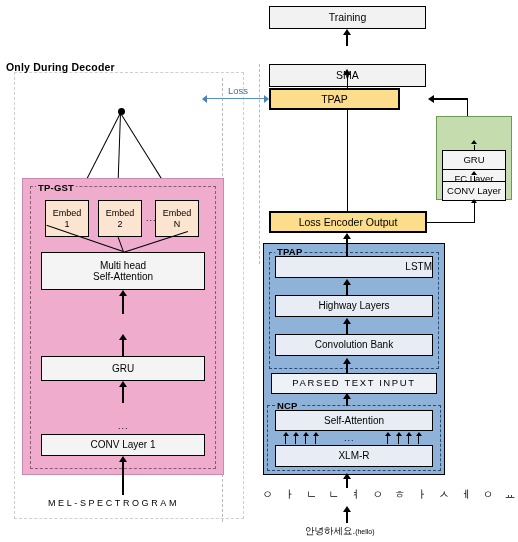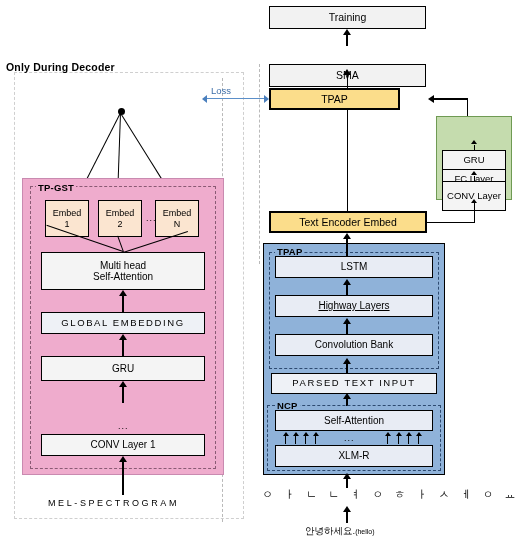--- a/index.html
+++ b/index.html
@@ -70,21 +70,21 @@
   <div class="g-outer" style="left:14px;top:72px;width:230px;height:447px;"></div>
 
   <div class="title-lbl" style="left:6px;top:61px;">Only During Decoder</div>
 
   <div class="vdash" style="left:222px;top:78px;height:444px;"></div>
   <div class="vdash" style="left:259px;top:64px;height:200px;"></div>
 
   <div class="loss-line" style="left:205px;top:98px;width:62px;"></div>
   <div class="loss-arr-l" style="left:202px;top:94.5px;"></div>
   <div class="loss-arr-r" style="left:264px;top:94.5px;"></div>
-  <div class="loss-lbl" style="left:211px;top:85px;">Loss</div>
+  <div class="loss-lbl" style="left:228px;top:85px;">Loss</div>
 
 
   <div class="dot" style="left:118px;top:108px;"></div>
 
   <div class="diag" style="left:121px;top:113px;width:120px;transform:rotate(117deg);"></div>
   <div class="diag" style="left:121px;top:113px;width:97px;transform:rotate(92deg);"></div>
   <div class="diag" style="left:121px;top:113px;width:116px;transform:rotate(58deg);"></div>
 
   <div class="grp g-pink" style="left:22px;top:178px;width:202px;height:297px;"></div>
   <div class="g-pink-dash" style="left:30px;top:186px;width:186px;height:283px;"></div>
@@ -109,23 +109,20 @@
   <div class="diag" style="left:123px;top:252px;width:68px;transform:rotate(-18deg);"></div>
 
   <div class="box b-white" style="left:41px;top:252px;width:164px;height:38px;flex-direction:column;">
     <span>Multi head</span>
     <span>Self-Attention</span>
   </div>
 
   <div class="vline" style="left:122px;top:296px;height:18px;"></div>
   <div class="arrow-up" style="left:118.5px;top:290px;"></div>
 
-  <div class="box b-lt" style="left:41px;top:312px;width:164px;height:22px;">
-    <span>GLOBAL EMBEDDING</span>
-  </div>
 
   <div class="vline" style="left:122px;top:340px;height:18px;"></div>
   <div class="arrow-up" style="left:118.5px;top:334px;"></div>
 
   <div class="box b-white" style="left:41px;top:356px;width:164px;height:25px;">
     <span>GRU</span>
   </div>
 
   <div class="vline" style="left:122px;top:387px;height:16px;"></div>
   <div class="arrow-up" style="left:118.5px;top:381px;"></div>
@@ -170,50 +167,50 @@
   </div>
   <div class="vline-thin" style="left:473.5px;top:145px;height:9px;"></div>
   <div class="arrow-up-sm" style="left:471px;top:140px;"></div>
 
   <div class="box b-green-in" style="left:442px;top:150px;width:64px;height:20px;">
     <span>GRU</span>
   </div>
   <div class="vline-thin" style="left:473.5px;top:176px;height:9px;"></div>
   <div class="arrow-up-sm" style="left:471px;top:171px;"></div>
 
-  <div class="box b-green-in" style="left:442px;top:181px;width:64px;height:30px;">
+  <div class="box b-green-in" style="left:442px;top:181px;width:64px;height:20px;">
     <span>CONV Layer</span>
   </div>
 
   <div class="vline-thin" style="left:473.5px;top:201px;height:22px;"></div>
   <div class="arrow-up-sm" style="left:471px;top:199px;"></div>
   <div class="hline" style="left:427px;top:222px;width:47px;height:1.2px;"></div>
 
   <div class="box b-yellow" style="left:269px;top:211px;width:158px;height:22px;">
-    <span>Text Encoder Embed</span>
+    <span>Loss Encoder Output</span>
   </div>
 
   <div class="vline-thin" style="left:346.5px;top:110px;height:101px;"></div>
 
   <div class="grp g-blue" style="left:263px;top:243px;width:182px;height:232px;"></div>
 
   <div class="g-blue-dash" style="left:269px;top:252px;width:170px;height:117px;"></div>
   <div class="grp-label" style="left:275px;top:246px;background:#8fb2d9;">TPAP</div>
 
   <div class="vline" style="left:346px;top:236px;height:20px;"></div>
   <div class="arrow-up" style="left:342.5px;top:233px;"></div>
 
-  <div class="box b-blue-in" style="left:275px;top:256px;width:158px;height:22px;">
+  <div class="box b-blue-in" style="left:275px;top:256px;width:158px;height:22px;justify-content:flex-end;">
     <span>LSTM</span>
   </div>
 
   <div class="vline" style="left:346px;top:285px;height:10px;"></div>
   <div class="arrow-up" style="left:342.5px;top:279px;"></div>
 
-  <div class="box b-blue-in" style="left:275px;top:295px;width:158px;height:22px;text-decoration:underline;">
+  <div class="box b-blue-in" style="left:275px;top:295px;width:158px;height:22px;">
     <span>Highway Layers</span>
   </div>
 
   <div class="vline" style="left:346px;top:324px;height:10px;"></div>
   <div class="arrow-up" style="left:342.5px;top:318px;"></div>
 
   <div class="box b-blue-in" style="left:275px;top:334px;width:158px;height:22px;">
     <span>Convolution Bank</span>
   </div>
 

